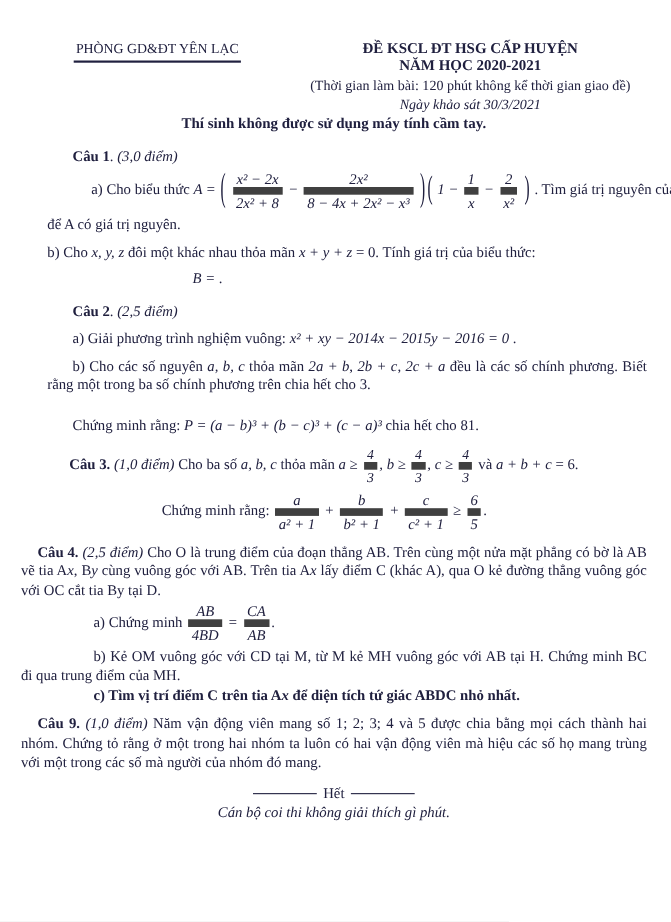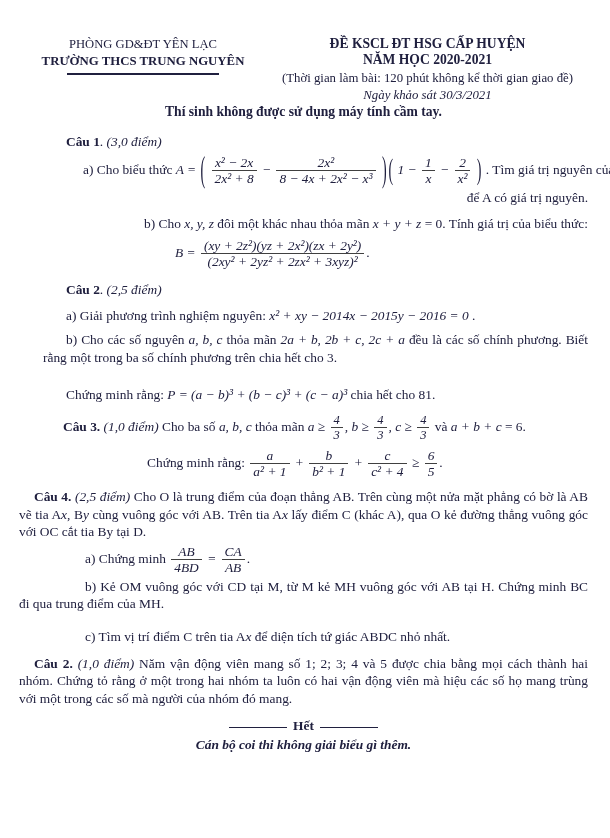--- a/index.html
+++ b/index.html
@@ -17,55 +17,54 @@
   .org-underline{width:152px;border-top:2px solid #20203f;margin:3px auto 0;}
   .t1,.t2,.t3{font-weight:bold;font-size:13.6px;line-height:1.18;}
   .dur{font-size:12.8px;margin-top:2px;}
   .date{font-style:italic;font-size:12.8px;}
   .notice{text-align:center;font-weight:bold;margin-top:0;font-size:13.6px;}
   p{margin:0;}
   .b{font-weight:bold;margin-top:39px;}
   .i{font-style:italic;}
   .m{font-style:italic;}
   .q-head{margin-top:12px;margin-left:47px;}
-  .ind2{margin-left:24px;text-align:right;}
+  .ind2{margin-left:24px;}
   .row{white-space:nowrap;}
   .frac{display:inline-block;vertical-align:middle;text-align:center;
         line-height:1.12;margin:0 2px;font-style:italic;}
-  .frac .num{display:block;padding:0 3px 0;border-bottom:1px solid #404040;}
+  .frac .num{display:block;padding:0 3px 0;border-bottom:7px solid #404040;}
   .frac .den{display:block;padding:0 3px;}
   .frac.small{font-size:12.5px;}
   .bp{display:inline-block;vertical-align:middle;transform:scaleY(2.55);
       font-size:14px;font-weight:300;padding:0 1px;}
   .bp2{transform:scaleY(2.1);}
   .formula-line{margin-top:5px;margin-left:64px;}
   .b-formula{margin-top:6px;margin-left:156px;}
   .q2b{margin-left:24px;text-indent:23px;text-align:justify;margin-top:7px;}
   .q2a{margin-top:8px;margin-left:47px;}
   .q2cm{margin-top:20px;margin-left:47px;}
   .q3-line{margin-top:10px;margin-left:44px;}
   .q3-cm{margin-top:6px;margin-left:128px;}
   .qpara{margin-top:9px;text-indent:15px;text-align:justify;}
   .q4a{margin-top:3px;margin-left:66px;}
   .q4b{margin-top:3px;text-indent:66px;text-align:justify;}
-  .q4c{margin-top:16px;margin-left:66px;}
-  .footer{margin-top:10px;text-align:center;font-weight:bold;}
+  .q4c{margin-top:0;margin-left:66px;font-weight:bold;}
+  .footer{margin-top:10px;text-align:center;}
   .rule{display:inline-block;width:58px;border-top:1.3px solid #20203f;vertical-align:middle;margin:0 6px;}
   .coi{font-style:italic;text-align:center;margin-top:1px;}
 </style>
 </head>
 <body>
 
 <div class="page">
   <div class="content">
 
     <div class="hdr">
       <div class="hdr-left">
         <div class="org1">PHÒNG GD&amp;ĐT YÊN LẠC</div>
-        <div class="org2">TRƯỜNG THCS TRUNG NGUYÊN</div>
         <div class="org-underline"></div>
       </div>
       <div class="hdr-right">
         <div class="t1">ĐỀ KSCL ĐT HSG CẤP HUYỆN</div>
         <div class="t3">NĂM HỌC 2020-2021</div>
         <div class="dur">(Thời gian làm bài: 120 phút không kể thời gian giao đề)</div>
         <div class="date">Ngày khảo sát 30/3/2021</div>
       </div>
     </div>
 
@@ -87,68 +86,68 @@
         <span class="m">−</span>
         <span class="frac"><span class="num">2</span><span class="den">x²</span></span>
         <span class="bp bp2">)</span>
         <span><span>. Tìm giá trị nguyên của </span><span class="i">x</span></span>
       </div>
       <p class="ind2" style="margin-top:3px;">để A có giá trị nguyên.</p>
 
       <p class="ind2" style="margin-top:8px;"><span>b) Cho </span><span class="i">x, y, z</span><span> đôi một khác nhau thỏa mãn </span><span class="i">x + y + z</span><span> = 0. Tính giá trị của biểu thức:</span></p>
       <div class="b-formula row">
         <span class="m">B =</span>
-        <span class="frac"><span class="num">(xy + 2z²)(yz + 2x²)(zx + 2y²)</span><span class="den">(2xy² + 2yz² + 2zx² + 3xyz)²</span></span><span>.</span>
+        <span>.</span>
       </div>
     </section>
 
     <section>
       <p class="q-head"><span class="b">Câu 2</span><span>. </span><span class="i">(2,5 điểm)</span></p>
-      <p class="q2a"><span>a) Giải phương trình nghiệm nguyên: </span><span class="i">x² + xy − 2014x − 2015y − 2016 = 0</span><span> .</span></p>
+      <p class="q2a"><span>a) Giải phương trình nghiệm vuông: </span><span class="i">x² + xy − 2014x − 2015y − 2016 = 0</span><span> .</span></p>
       <p class="q2b"><span>b) Cho các số nguyên </span><span class="i">a, b, c</span><span> thỏa mãn </span><span class="i">2a + b</span><span>, </span><span class="i">2b + c</span><span>, </span><span class="i">2c + a</span><span> đều là các số chính phương. Biết rằng một trong ba số chính phương trên chia hết cho 3.</span></p>
       <p class="q2cm"><span>Chứng minh rằng: </span><span class="i">P = (a − b)³ + (b − c)³ + (c − a)³</span><span> chia hết cho 81.</span></p>
     </section>
 
     <section>
       <div class="q3-line row">
         <span><span class="b">Câu 3.</span><span class="i"> (1,0 điểm)</span><span> Cho ba số </span><span class="i">a, b, c</span><span> thỏa mãn </span><span class="i">a ≥</span></span>
         <span class="frac small"><span class="num">4</span><span class="den">3</span></span><span class="m">, </span>
         <span class="m">b ≥</span>
         <span class="frac small"><span class="num">4</span><span class="den">3</span></span><span class="m">, </span>
         <span class="m">c ≥</span>
         <span class="frac small"><span class="num">4</span><span class="den">3</span></span>
         <span><span>và </span><span class="i">a + b + c</span><span> = 6.</span></span>
       </div>
       <div class="q3-cm row">
         <span>Chứng minh rằng: </span>
         <span class="frac"><span class="num">a</span><span class="den">a² + 1</span></span>
         <span class="m">+</span>
         <span class="frac"><span class="num">b</span><span class="den">b² + 1</span></span>
         <span class="m">+</span>
-        <span class="frac"><span class="num">c</span><span class="den">c² + 4</span></span>
+        <span class="frac"><span class="num">c</span><span class="den">c² + 1</span></span>
         <span class="m">≥</span>
         <span class="frac"><span class="num">6</span><span class="den">5</span></span><span>.</span>
       </div>
     </section>
 
     <section>
       <p class="qpara"><span class="b">Câu 4.</span><span class="i"> (2,5 điểm)</span><span> Cho O là trung điểm của đoạn thẳng AB. Trên cùng một nửa mặt phẳng có bờ là AB vẽ tia A</span><span class="i">x</span><span>, B</span><span class="i">y</span><span> cùng vuông góc với AB. Trên tia A</span><span class="i">x</span><span> lấy điểm C (khác A), qua O kẻ đường thẳng vuông góc với OC cắt tia By tại D.</span></p>
       <div class="q4a row">
         <span>a) Chứng minh </span>
         <span class="frac"><span class="num">AB</span><span class="den">4BD</span></span>
         <span class="m">=</span>
         <span class="frac"><span class="num">CA</span><span class="den">AB</span></span><span>.</span>
       </div>
       <p class="q4b"><span>b) Kẻ OM vuông góc với CD tại M, từ M kẻ MH vuông góc với AB tại H. Chứng minh BC đi qua trung điểm của MH.</span></p>
       <p class="q4c"><span>c) Tìm vị trí điểm C trên tia A</span><span class="i">x</span><span> để diện tích tứ giác ABDC nhỏ nhất.</span></p>
     </section>
 
     <section>
-      <p class="qpara"><span class="b">Câu 2.</span><span class="i"> (1,0 điểm)</span><span> Năm vận động viên mang số 1; 2; 3; 4 và 5 được chia bằng mọi cách thành hai nhóm. Chứng tỏ rằng ở một trong hai nhóm ta luôn có hai vận động viên mà hiệu các số họ mang trùng với một trong các số mà người của nhóm đó mang.</span></p>
+      <p class="qpara"><span class="b">Câu 9.</span><span class="i"> (1,0 điểm)</span><span> Năm vận động viên mang số 1; 2; 3; 4 và 5 được chia bằng mọi cách thành hai nhóm. Chứng tỏ rằng ở một trong hai nhóm ta luôn có hai vận động viên mà hiệu các số họ mang trùng với một trong các số mà người của nhóm đó mang.</span></p>
     </section>
 
     <div class="footer">
       <span class="rule"></span><span>Hết</span><span class="rule"></span>
-      <div class="coi">Cán bộ coi thi không giải biểu gì thêm.</div>
+      <div class="coi">Cán bộ coi thi không giải thích gì phút.</div>
     </div>
 
   </div>
 </div>
 
 </body></html>

